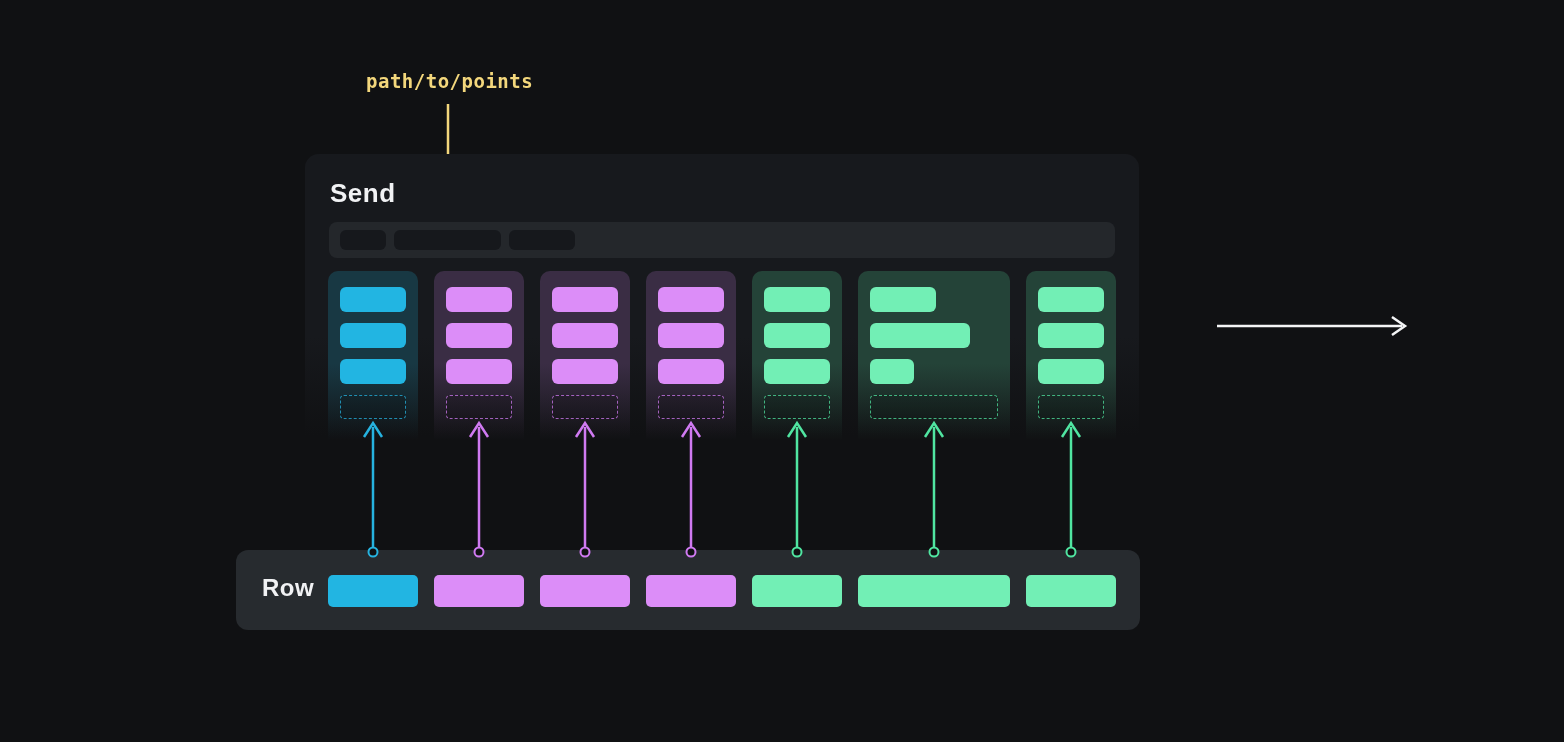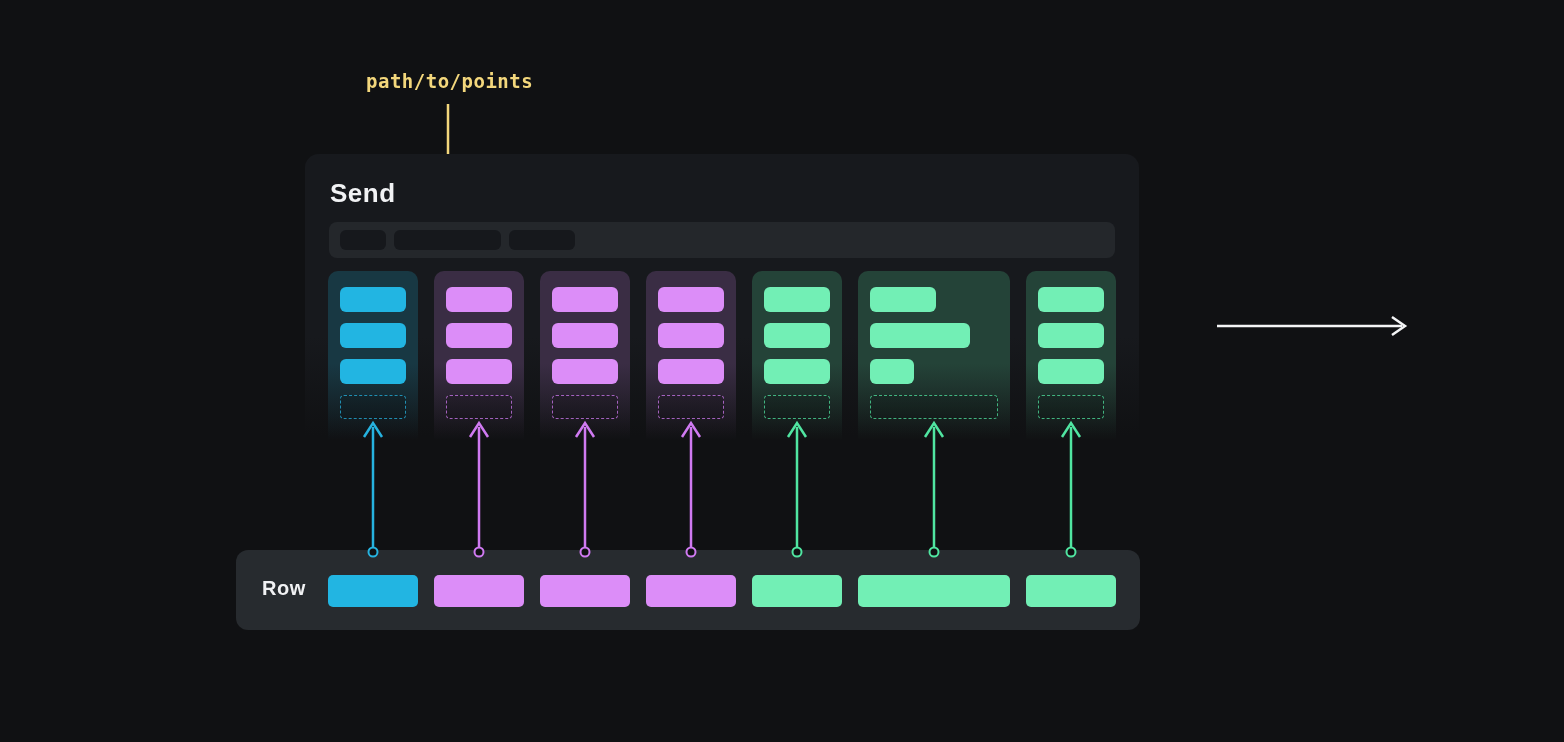--- a/index.html
+++ b/index.html
@@ -46,21 +46,21 @@
     background:rgba(0,0,0,0.12);
   }
 
   
   .row-panel{
     left:236px;top:550px;width:904px;height:80px;
     background:#272b2f;border-radius:12px;
   }
   .row-label{
     position:absolute;left:26px;top:0;height:76px;display:flex;align-items:center;
-    font-size:20px;font-weight:bold;color:#f1f2f4;letter-spacing:0.5px;
+    font-size:24px;font-weight:bold;color:#f1f2f4;letter-spacing:0.5px;
   }
   .row-block{position:absolute;top:25px;height:32px;border-radius:5px;}
 
   
   .send-label{
     left:1216px;top:281px;width:194px;text-align:center;
     font-size:25px;font-weight:bold;color:#f4f5f6;letter-spacing:0.5px;
   }
   svg{display:block;overflow:visible;}
 </style>

